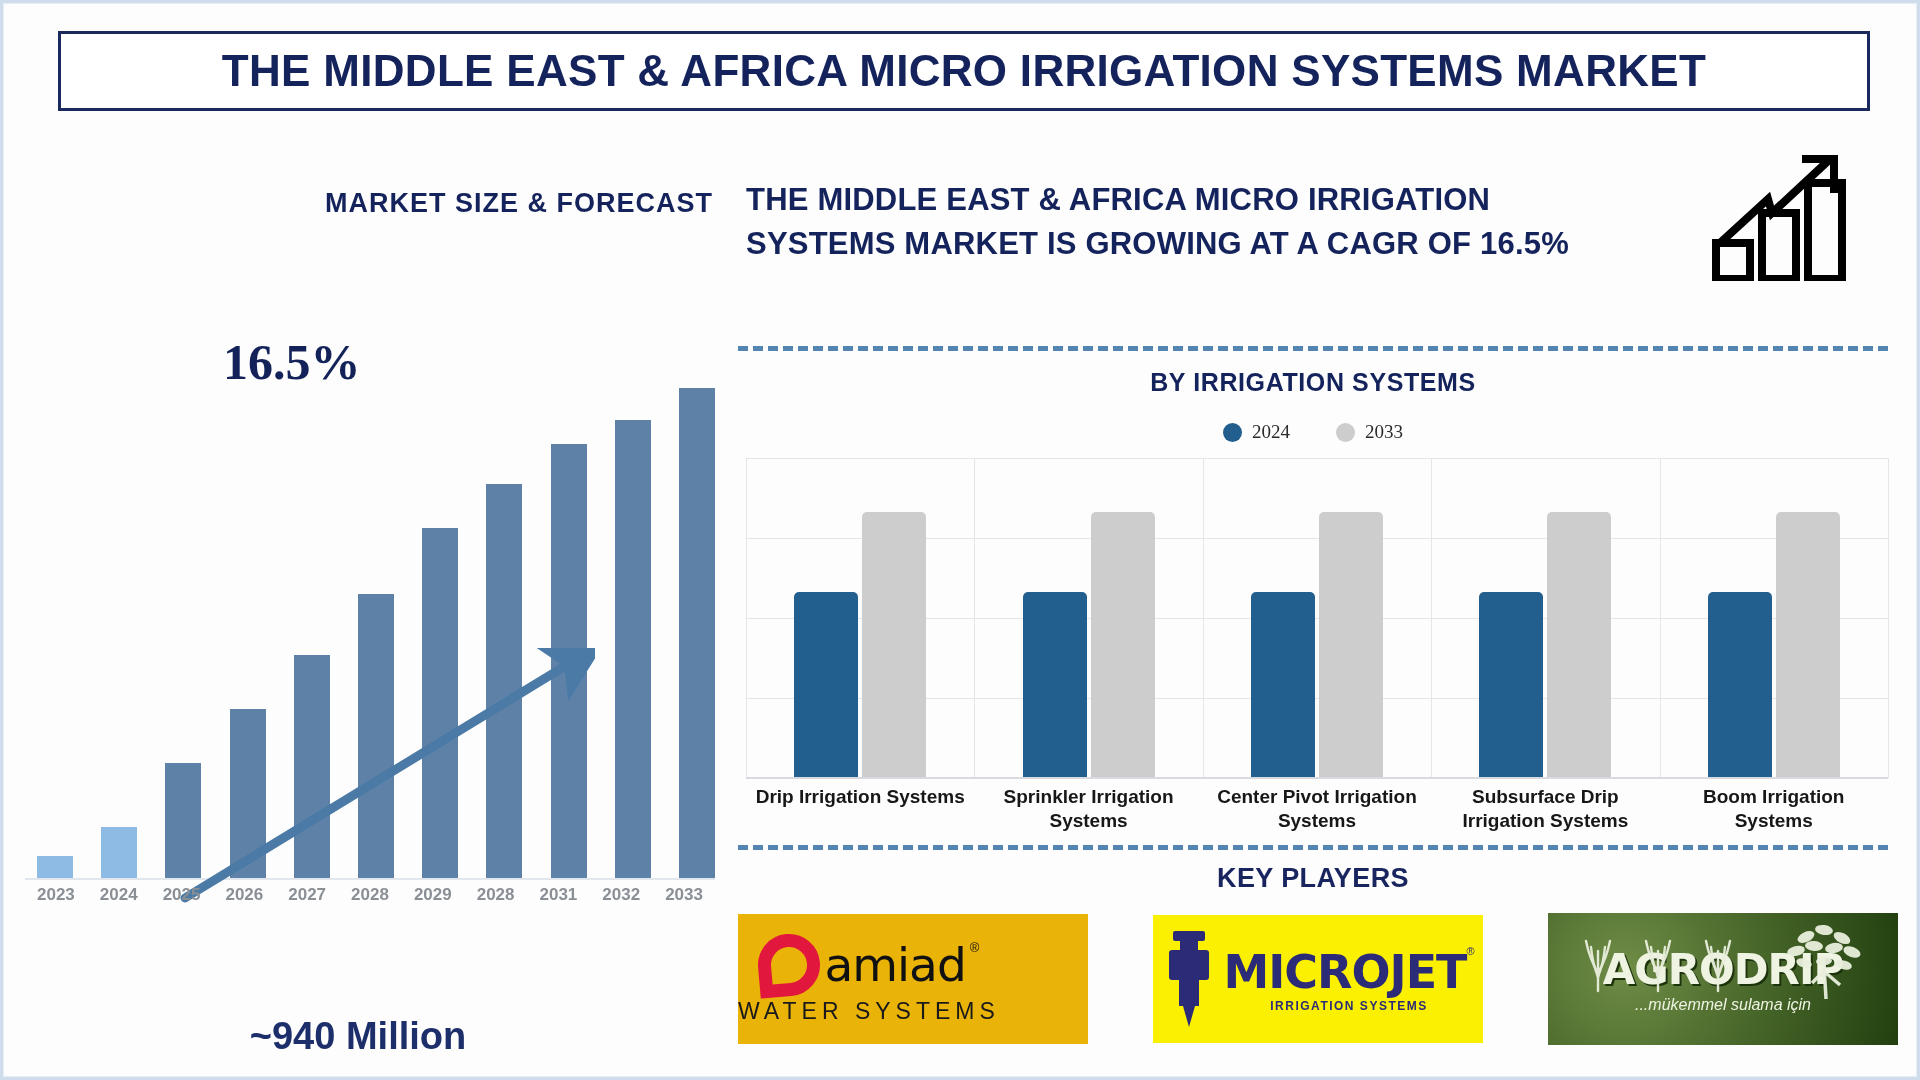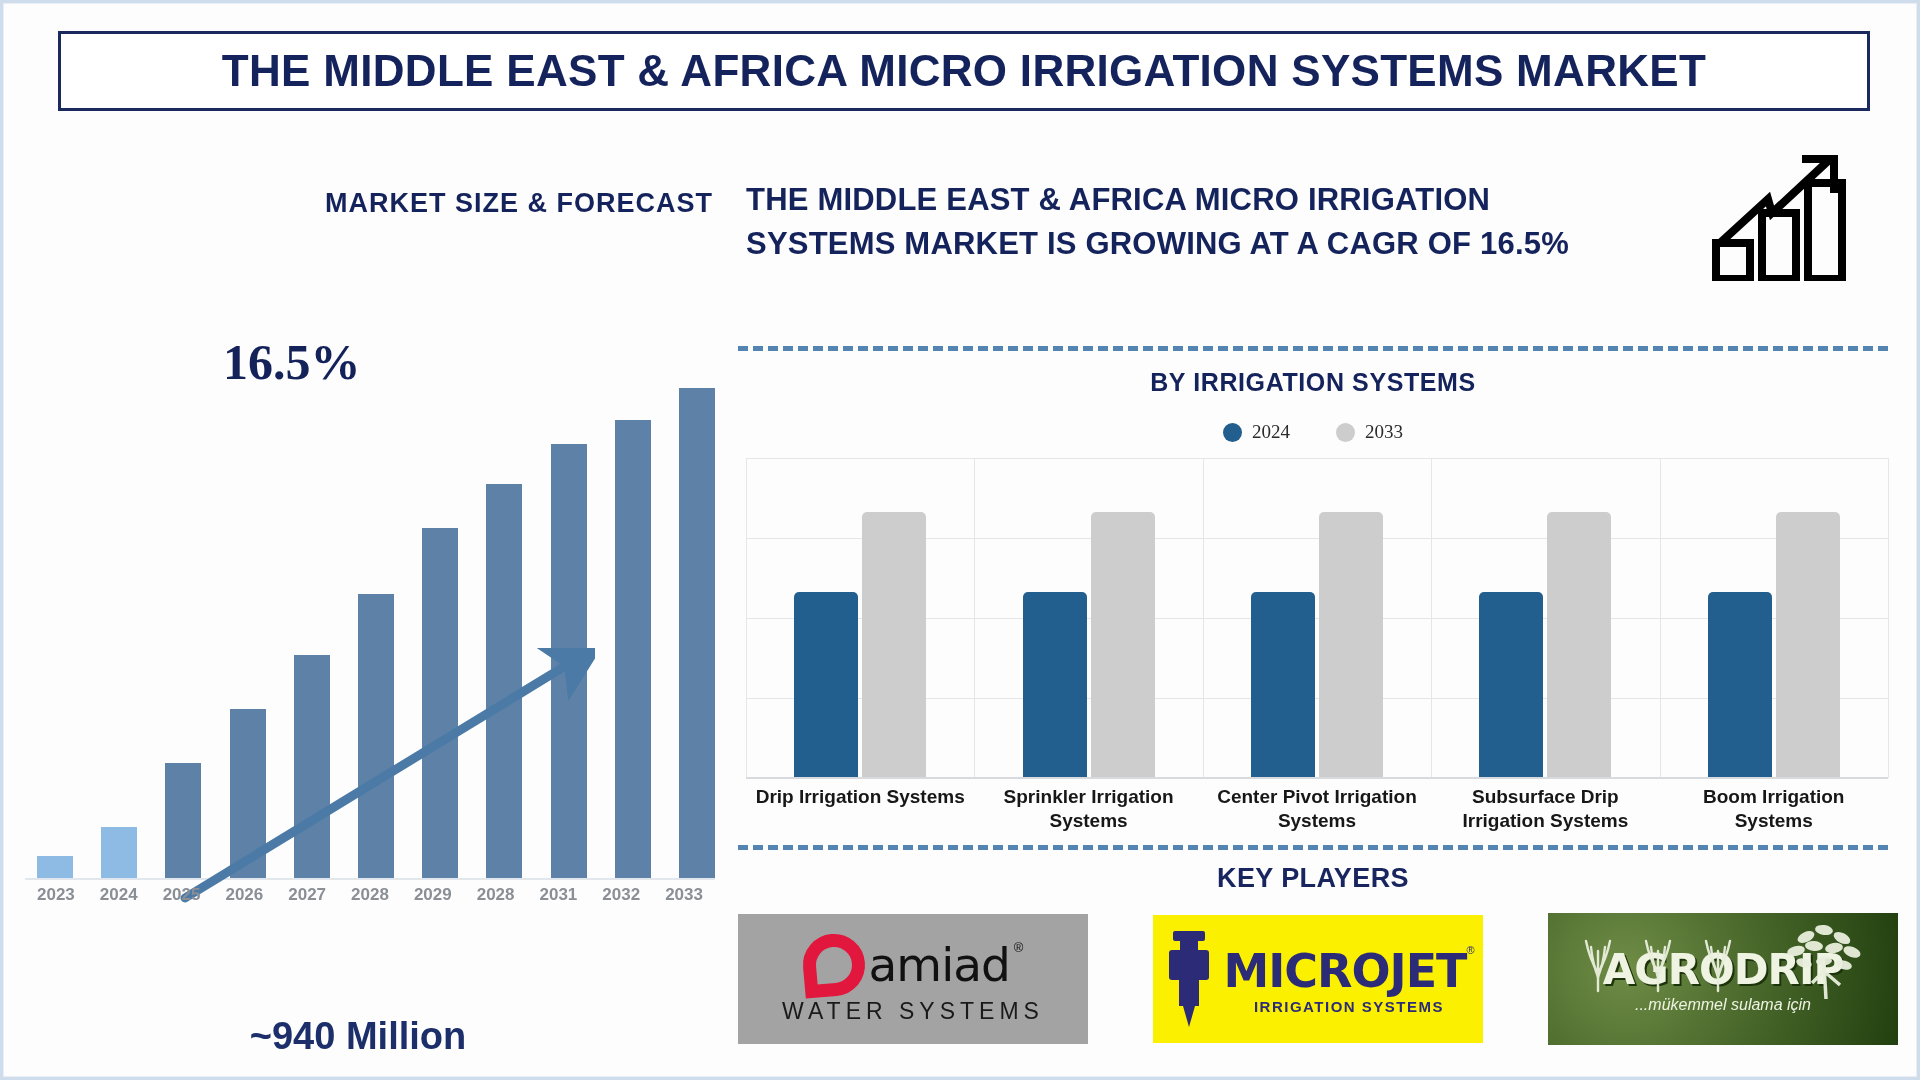--- a/index.html
+++ b/index.html
@@ -139,39 +139,39 @@
     text-align: center; font-size: 27px; font-weight: 800;
     color: #18255f; letter-spacing: .4px;
   }
   .kp-row {
     position: absolute; left: 10px; top: 775px; width: 1160px; height: 142px;
     display: flex; justify-content: space-between; align-items: center;
   }
   .kp-card { width: 350px; height: 138px; display: flex; align-items: center; justify-content: center; }
 
   
-  .logo-amiad { background: #a3a3a3; width: 350px; height: 130px; display: flex; align-items: center; justify-content: center; gap: 6px; }
+  .logo-amiad { background: #eab308; width: 350px; height: 130px; display: flex; align-items: center; justify-content: flex-start; gap: 6px; }
   .amiad-inner { display: flex; flex-direction: column; align-items: center; }
   .amiad-top { display: flex; align-items: center; gap: 4px; }
   .amiad-mark { width: 62px; height: 62px; border: 13px solid #e2173d; border-radius: 50% 50% 50% 0; transform: rotate(-5deg); }
   .amiad-word { font-size: 47px; font-weight: 400; color: #111; letter-spacing: -1px; font-family: "DejaVu Sans", sans-serif; }
   .amiad-reg { font-size: 13px; color: #111; align-self: flex-start; margin-top: 6px; }
   .amiad-sub { font-size: 23px; letter-spacing: 5px; color: #1a1a1a; margin-top: 2px; }
 
   
   .logo-microjet { background: #fbf000; width: 330px; height: 128px; display: flex; align-items: center; justify-content: center; gap: 12px; padding-left: 6px; }
   .mj-emitter { position: relative; width: 44px; height: 96px; }
   .mj-cap { position: absolute; left: 6px; top: 0; width: 32px; height: 10px; background: #2b2b78; border-radius: 2px; }
   .mj-neck { position: absolute; left: 13px; top: 10px; width: 18px; height: 9px; background: #2b2b78; }
   .mj-body { position: absolute; left: 2px; top: 19px; width: 40px; height: 30px; background: #2b2b78; border-radius: 3px; }
   .mj-stem { position: absolute; left: 12px; top: 49px; width: 20px; height: 26px; background: #2b2b78; }
   .mj-tip { position: absolute; left: 16px; top: 75px; width: 0; height: 0; border-left: 6px solid transparent; border-right: 6px solid transparent; border-top: 21px solid #2b2b78; }
   .mj-text { display: flex; flex-direction: column; align-items: center; }
   .mj-word { font-size: 46px; font-weight: 900; color: #2b2b78; letter-spacing: -1px; font-family: "DejaVu Sans", sans-serif; }
-  .mj-sub { font-size: 15px; font-weight: 700; color: #2b2b78; letter-spacing: 1.5px; }
+  .mj-sub { font-size: 12px; font-weight: 700; color: #2b2b78; letter-spacing: 1.5px; }
   .mj-reg { font-size: 11px; color: #2b2b78; align-self: flex-start; }
 
   
   .logo-agrodrip {
     width: 350px; height: 132px;
     background: radial-gradient(circle at 22% 42%, #6f8d46 0%, #4c6b2d 42%, #22400f 100%);
     display: flex; flex-direction: column; align-items: center; justify-content: center;
     position: relative; overflow: hidden;
   }
   .ag-word { font-size: 42px; font-weight: 900; color: #eef3e2; letter-spacing: -1px; text-shadow: 2px 2px 0 #1d330c; font-family: "DejaVu Sans", sans-serif; }

